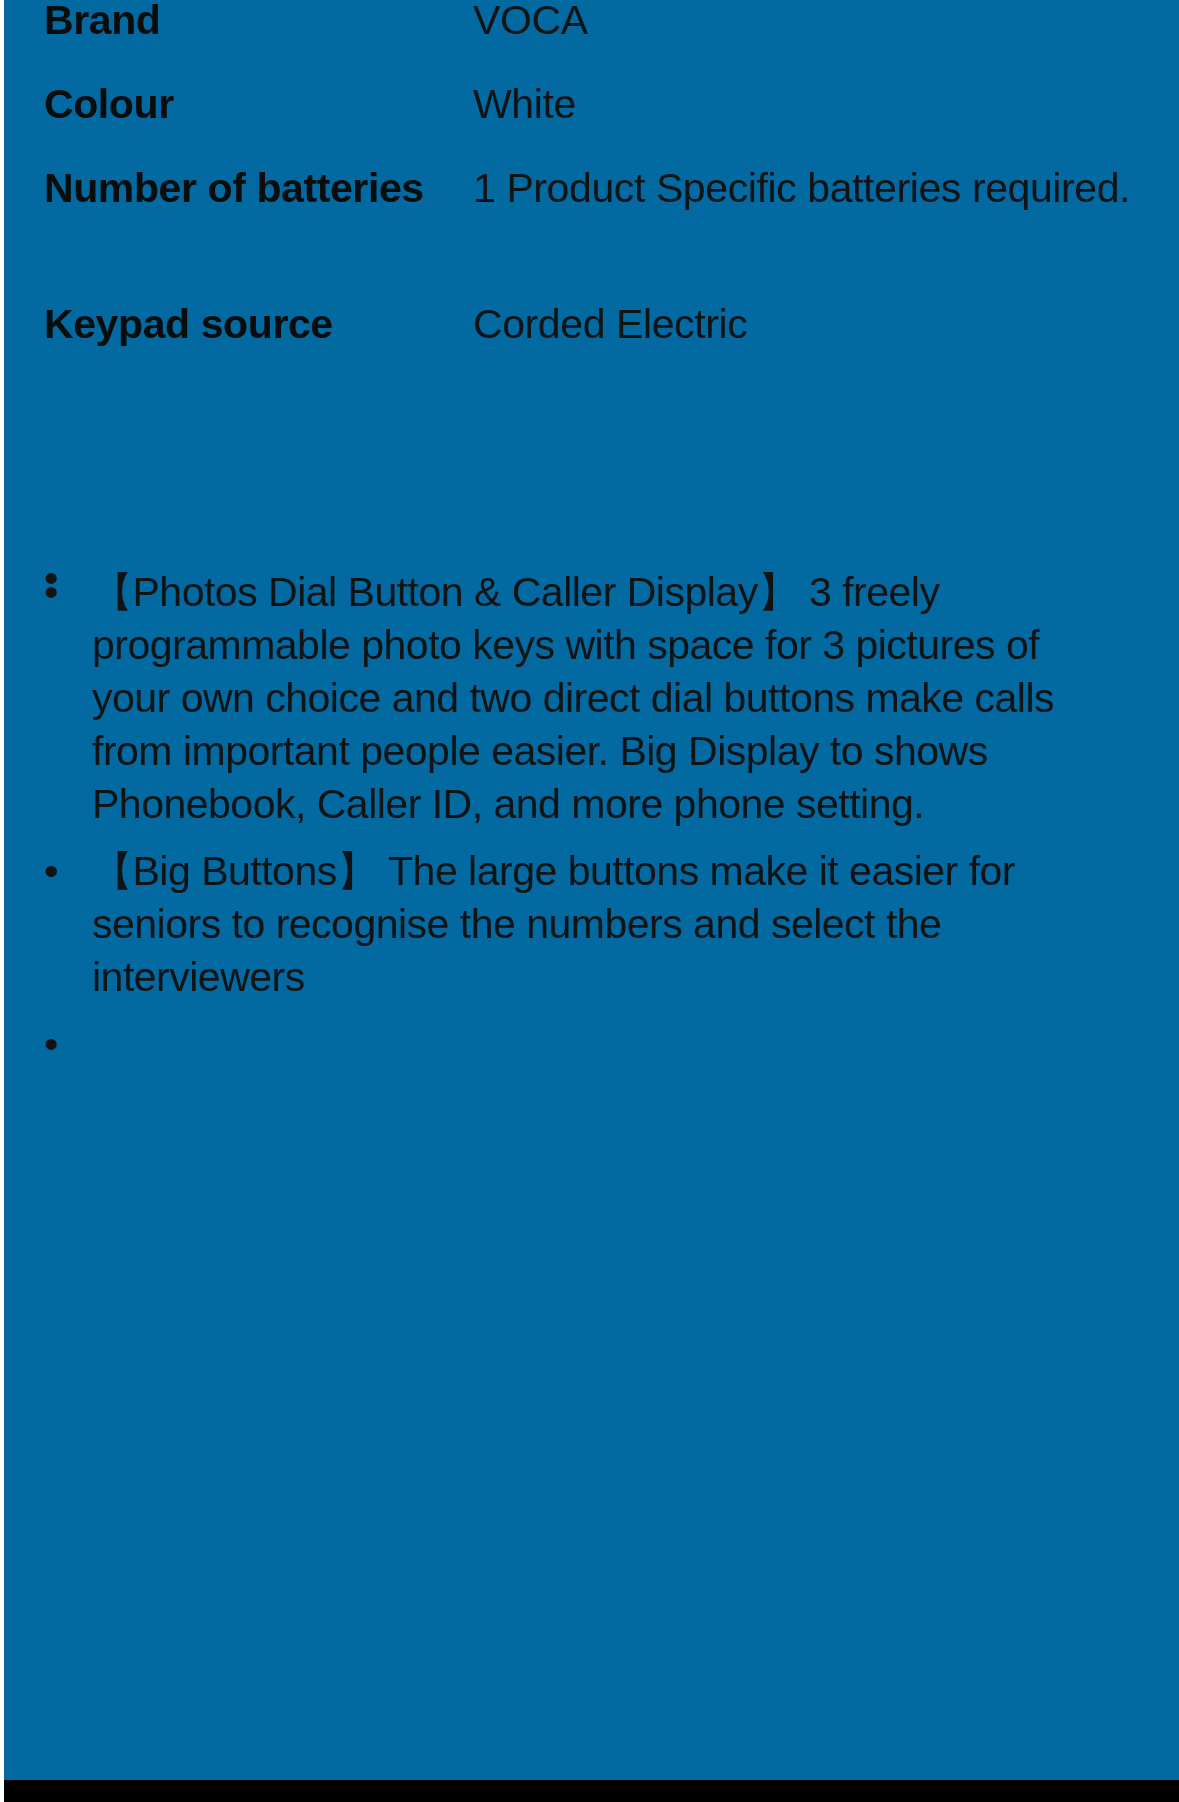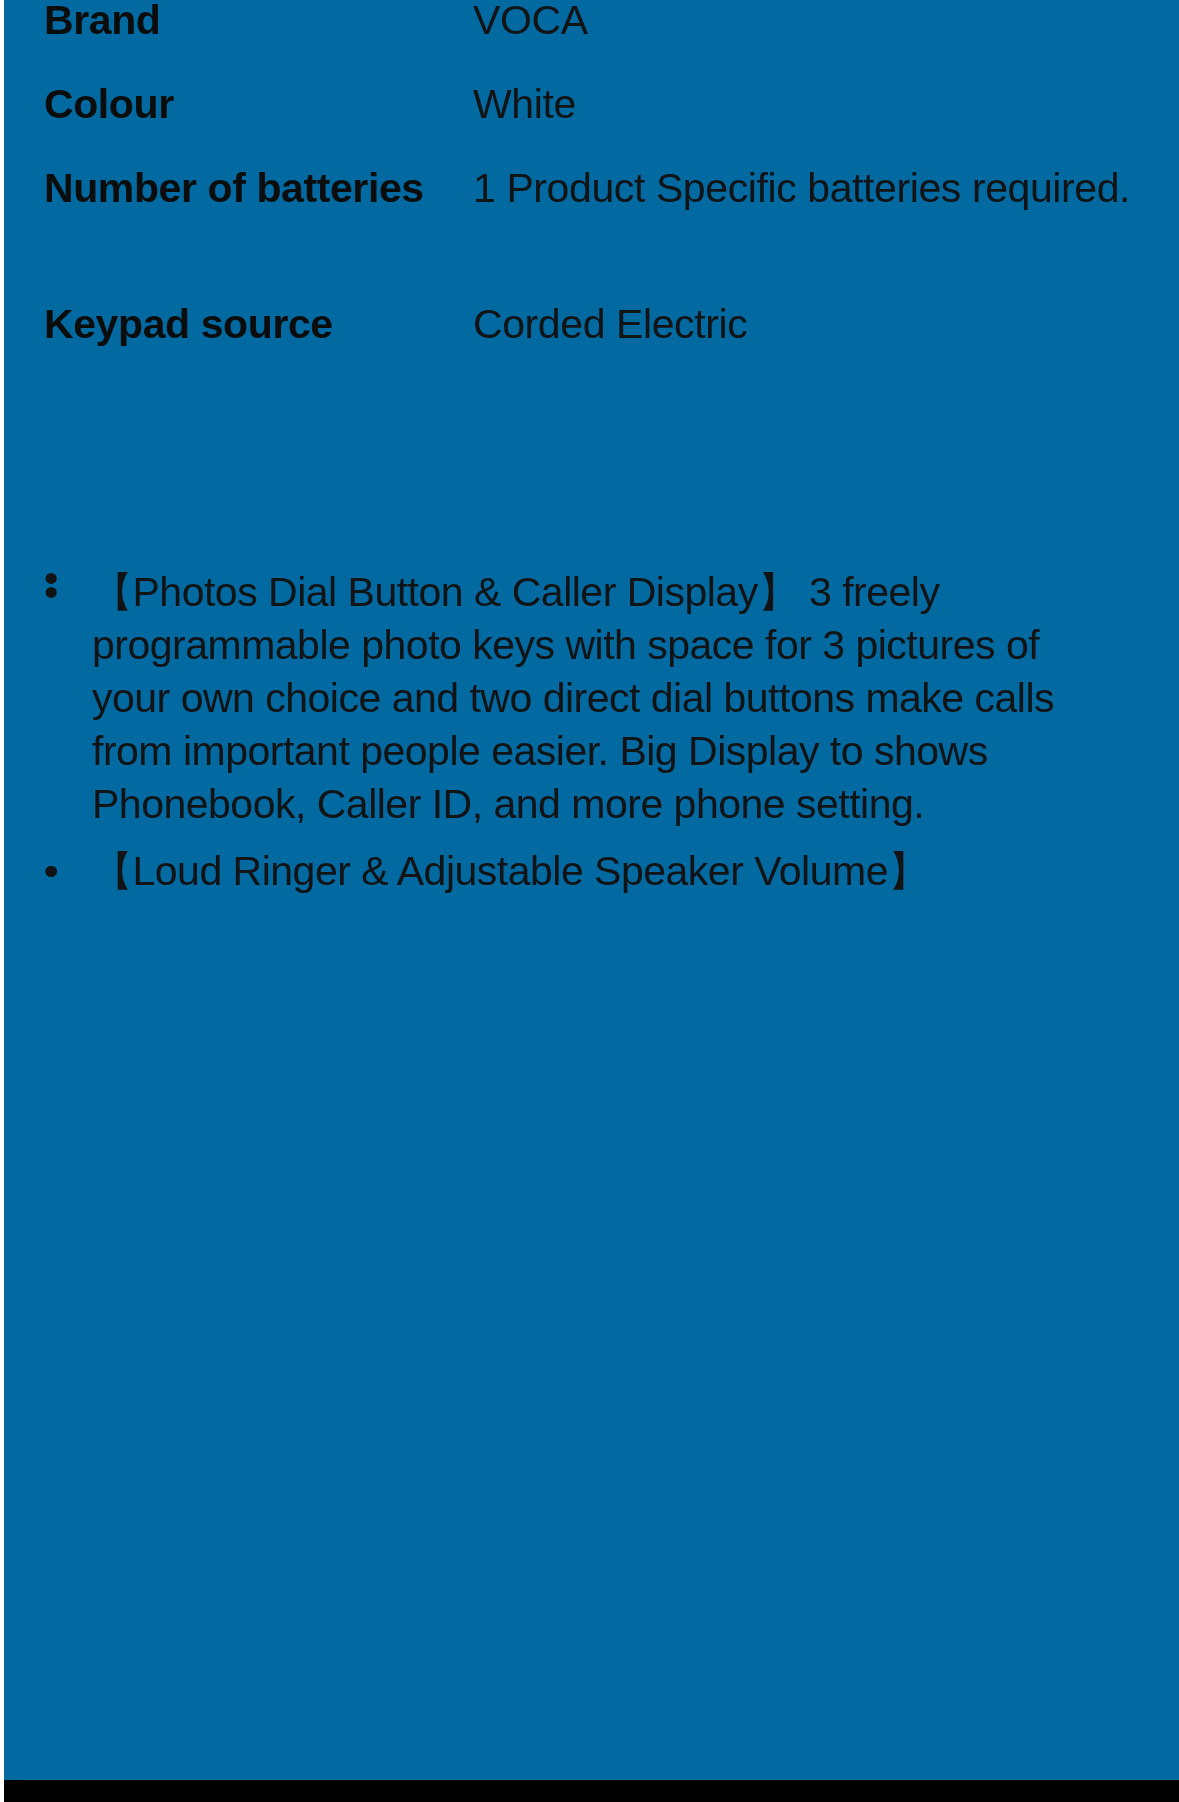--- a/index.html
+++ b/index.html
@@ -135,22 +135,22 @@
     </li>
     <li class="feature-item">
       <span class="bullet">•</span>
       <span class="ftext">【Photos Dial Button &amp; Caller Display】 3 freely programmable photo keys with space for 3 pictures of your own choice and two direct dial buttons make calls from important people easier. Big Display to shows Phonebook, Caller ID, and more phone setting.</span>
     </li>
     <li class="feature-item">
       <span class="bullet">•</span>
     </li>
     <li class="feature-item">
       <span class="bullet">•</span>
+      <span class="ftext">【Big Buttons】 The large buttons make it easier for seniors to recognise the numbers and select the interviewers</span>
     </li>
     <li class="feature-item">
       <span class="bullet">•</span>
-      <span class="ftext">【Loud Ringer &amp; Adjustable Speaker Volume】</span>
     </li>
   </ul>
 
   <div class="bottom-bar"></div>
 
 </div>
 
 </body></html>

